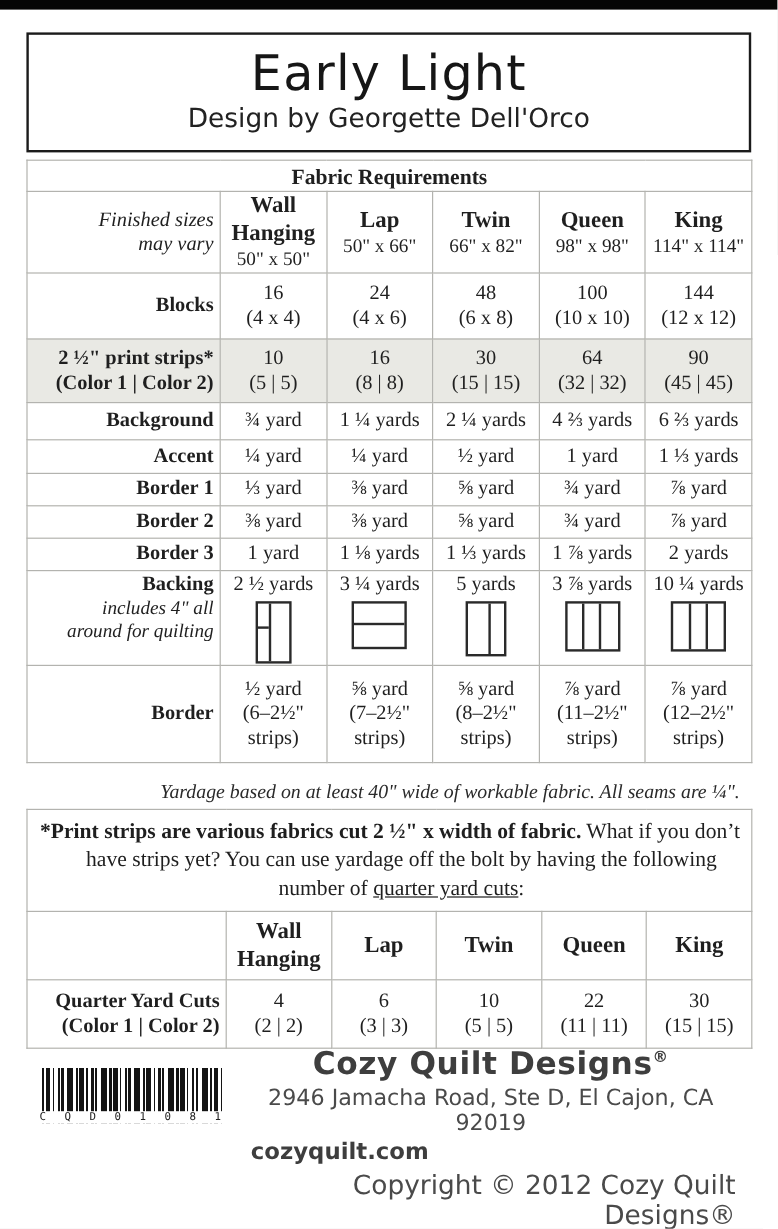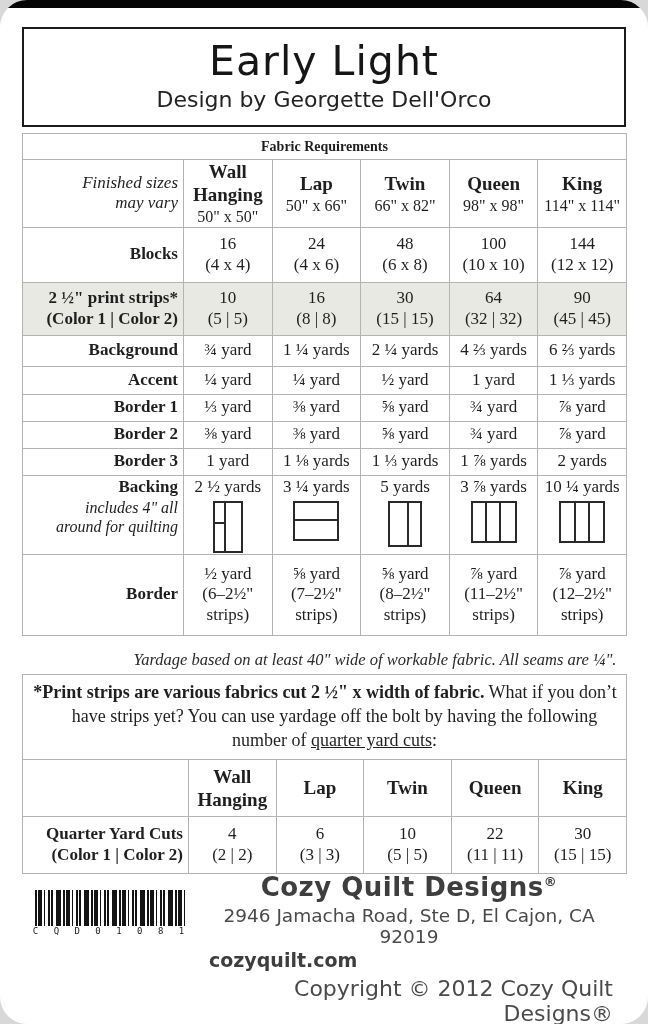--- a/index.html
+++ b/index.html
@@ -1,29 +1,29 @@
 <!DOCTYPE html>
 <html><head>
 <meta charset="utf-8">
 <style>
   * { margin:0; padding:0; box-sizing:border-box; }
   body { background:#d8d8d8; font-family:"Liberation Serif", serif; }
-  .page { width:648px; height:1024px; background:#ffffff; position:relative; overflow:hidden; margin:0 auto; color:#1f1f1f;border-radius:27px; }
+  .page { width:648px; height:1024px; background:#ffffff; position:relative; overflow:hidden; margin:0 auto; color:#1f1f1f; }
   .scan-edge { position:absolute; top:0; left:0; width:100%; height:8px; background:#050505; }
 
   
   .title-box { position:absolute; left:22px; top:27px; width:604px; height:100px; border:2px solid #1b1b1b; text-align:center; font-family:"DejaVu Sans", sans-serif; }
   .title { font-size:41px; letter-spacing:1px; margin-top:8px; color:#161616; }
   .subtitle { font-size:22px; margin-top:2px; color:#222222; }
 
   
   table { border-collapse:collapse; table-layout:fixed; width:604px; position:absolute; left:22px; font-family:"Liberation Serif", serif; }
   td { border:1px solid #b3b3af; text-align:center; vertical-align:middle; white-space:pre-line; line-height:1.22; font-size:17px; color:#1f1f1f; }
   .main-table { top:133px; }
-  .r-title td { font-weight:bold; font-size:14px; height:26px; line-height:1; }
+  .r-title td { font-weight:bold; font-size:18px; height:26px; line-height:1; }
   .label-cell { text-align:right; font-weight:bold; padding-right:5px; }
   .corner-cell { font-style:italic; font-weight:normal; text-align:right; padding-right:5px; font-size:17px; }
   .col-name { font-weight:bold; font-size:19px; display:block; }
   .col-size { font-size:16px; display:block; margin-top:1px; }
   .r-head td { height:66px; }
   .r-blocks td { height:55px; }
   .r-strips td { height:53px; background:#e9e9e4; }
   .r-bgd td { height:31px; }
   .r-accent td { height:28px; }
   .r-border td { height:27px; }

